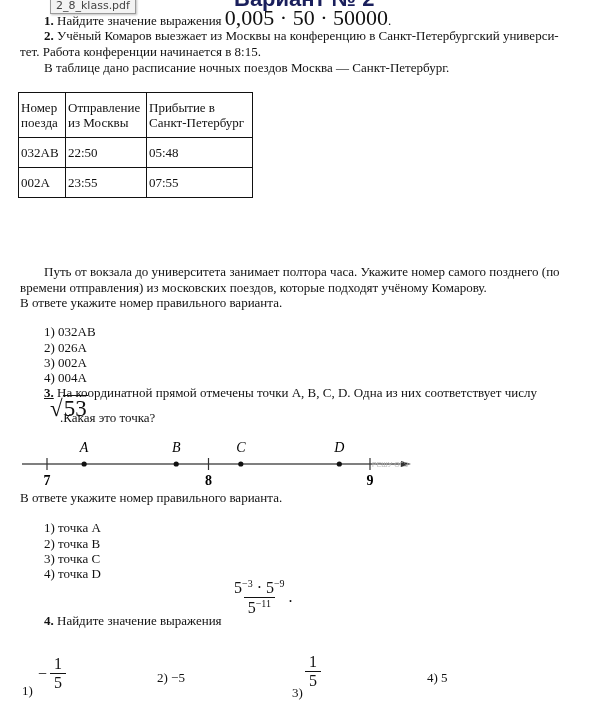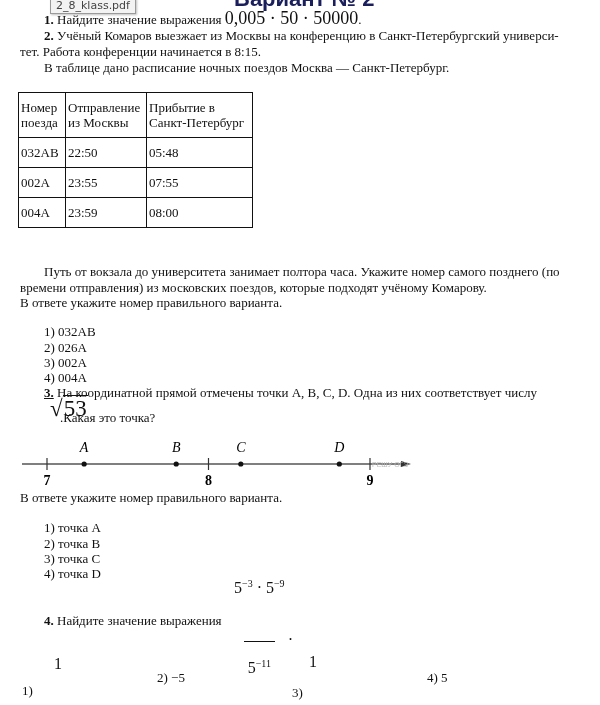--- a/index.html
+++ b/index.html
@@ -6,29 +6,29 @@
   body { width:600px; height:705px; position:relative; overflow:hidden; background:#ffffff;
          font-family:"Liberation Serif", "DejaVu Serif", serif; color:#111; font-size:13px; }
   .abs { position:absolute; white-space:nowrap; }
   .b { font-weight:bold; }
   .i { }
   .heading { left:234px; top:-14px; font-family:"Liberation Sans", sans-serif; font-weight:bold;
              font-size:22px; color:#1a1f5c; }
   .tooltip { left:50px; top:-2px; height:15px; padding:0 5px; background:#f3f3f3; border:1px solid #9a9a9a;
              border-top:none; font-family:"DejaVu Sans", sans-serif; font-size:11px; color:#444; line-height:15px;
              box-shadow:1px 1px 2px rgba(0,0,0,0.25); }
-  .math { font-size:18px; }
+  .math { font-size:22px; }
   .para { font-size:13px; line-height:16px; }
   table.tt { position:absolute; left:18px; top:92px; border-collapse:collapse; font-size:13px; }
   table.tt td { border:1.5px solid #111; padding:3px 2px; vertical-align:middle; line-height:15px; }
   table.tt tr.hdr td { height:38px; }
   table.tt tr.row td { height:23px; }
   .frac { display:inline-flex; flex-direction:column; align-items:center; vertical-align:middle; }
   .frac .num { padding:0 4px; }
-  .frac .den { border-top:1px solid #111; padding:16px 4px;margin-top:44px; }
+  .frac .den { border-top:1px solid #111; padding:0 4px; }
   sup { font-size:10px; }
   .nl-label { font-family:"Liberation Serif", serif; font-style:italic; font-size:14px; }
   .nl-tick { font-weight:bold; font-size:14px; }
 </style>
 </head>
 <body>
 
 <div class="abs heading">Вариант № 2</div>
 <div class="abs tooltip">2_8_klass.pdf</div>
 
@@ -54,25 +54,20 @@
   </tr>
   <tr class="row">
     <td>032АВ</td>
     <td>22:50</td>
     <td>05:48</td>
   </tr>
   <tr class="row">
     <td>002А</td>
     <td>23:55</td>
     <td>07:55</td>
-  </tr>
-  <tr class="row">
-    <td>004А</td>
-    <td>23:59</td>
-    <td>08:00</td>
   </tr>
 </tbody>
   </table>
 
 <div class="abs para" style="left:44px; top:264px;">Путь от вокзала до университета занимает полтора часа. Укажите номер самого позднего (по</div>
 <div class="abs para" style="left:20px; top:280px;">времени отправления) из московских поездов, которые подходят учёному Комарову.</div>
 <div class="abs para i" style="left:20px; top:295px;">В ответе укажите номер правильного варианта.</div>
 
 <div class="abs para" style="left:44px; top:324px;">1) 032АВ</div>
 <div class="abs para" style="left:44px; top:340px;">2) 026А</div>

